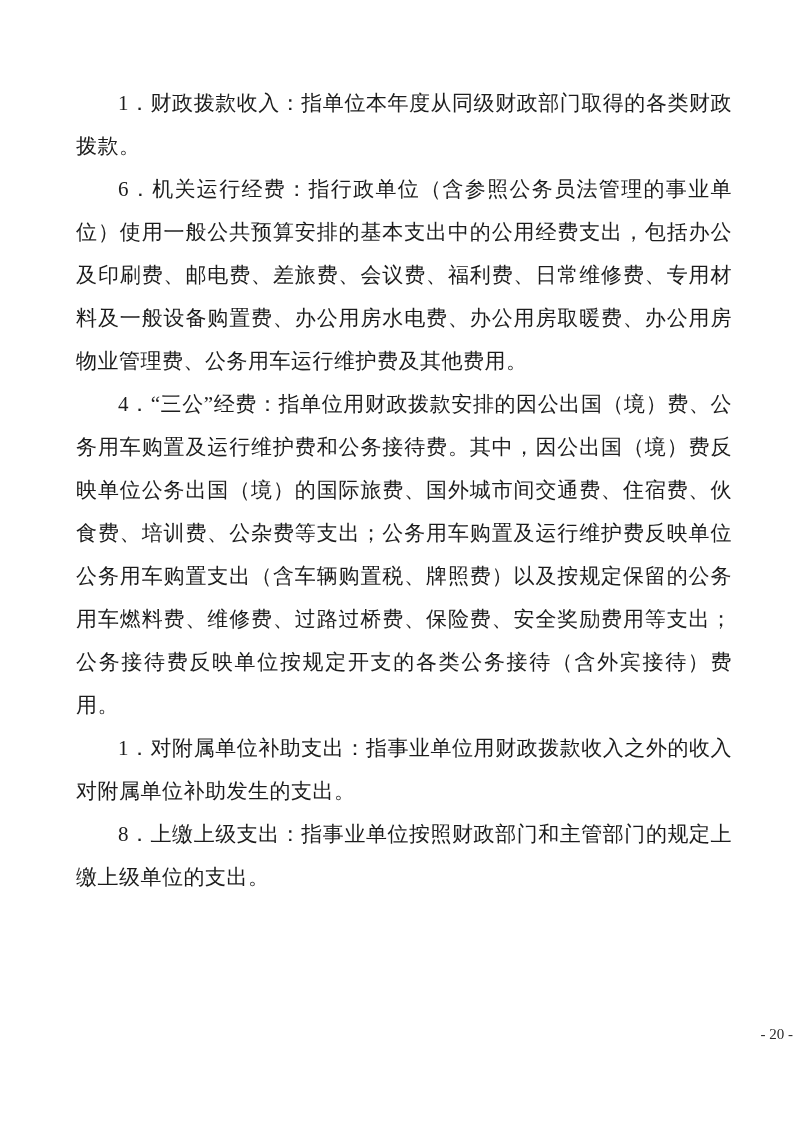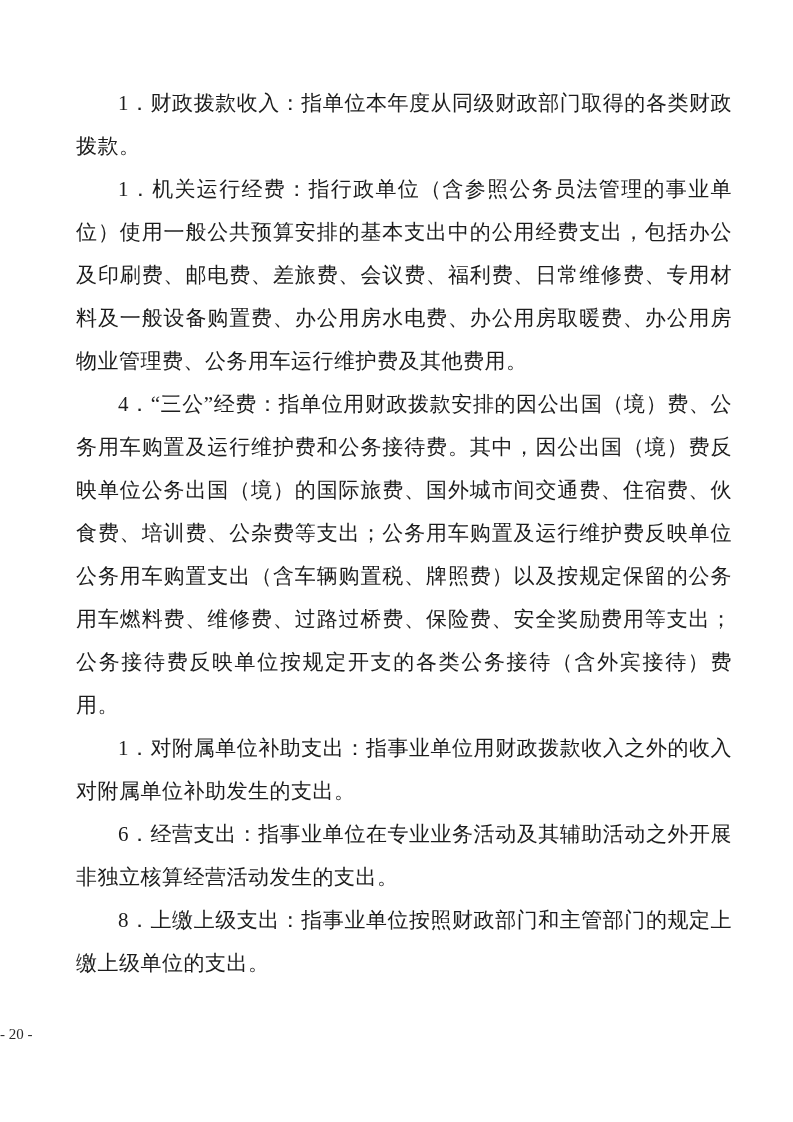--- a/index.html
+++ b/index.html
@@ -31,32 +31,31 @@
     line-height: 43px;
     text-indent: 2em;
     text-align: justify;
     letter-spacing: 0.5px;
   }
   .footer {
     position: absolute;
     left: 0;
     right: 0;
     top: 1026px;
-    text-align: left;
+    text-align: right;
     font-size: 15px;
     color: #2a2a2a;
     font-family: "Liberation Serif", "DejaVu Serif", serif;
   }
 </style>
 </head>
 <body>
 
 <div class="page">
   <div class="content">
     <p>1．财政拨款收入：指单位本年度从同级财政部门取得的各类财政拨款。</p>
-    <p>1．机关运行经费：指行政单位（含参照公务员法管理的事业单位）使用一般公共预算安排的基本支出中的公用经费支出，包括办公及印刷费、邮电费、差旅费、会议费、福利费、日常维修费、专用材料及一般设备购置费、办公用房水电费、办公用房取暖费、办公用房物业管理费、公务用车运行维护费及其他费用。</p>
+    <p>6．机关运行经费：指行政单位（含参照公务员法管理的事业单位）使用一般公共预算安排的基本支出中的公用经费支出，包括办公及印刷费、邮电费、差旅费、会议费、福利费、日常维修费、专用材料及一般设备购置费、办公用房水电费、办公用房取暖费、办公用房物业管理费、公务用车运行维护费及其他费用。</p>
     <p>4．“三公”经费：指单位用财政拨款安排的因公出国（境）费、公务用车购置及运行维护费和公务接待费。其中，因公出国（境）费反映单位公务出国（境）的国际旅费、国外城市间交通费、住宿费、伙食费、培训费、公杂费等支出；公务用车购置及运行维护费反映单位公务用车购置支出（含车辆购置税、牌照费）以及按规定保留的公务用车燃料费、维修费、过路过桥费、保险费、安全奖励费用等支出；公务接待费反映单位按规定开支的各类公务接待（含外宾接待）费用。</p>
     <p>1．对附属单位补助支出：指事业单位用财政拨款收入之外的收入对附属单位补助发生的支出。</p>
-    <p>6．经营支出：指事业单位在专业业务活动及其辅助活动之外开展非独立核算经营活动发生的支出。</p>
     <p>8．上缴上级支出：指事业单位按照财政部门和主管部门的规定上缴上级单位的支出。</p>
   </div>
   <div class="footer">- 20 -</div>
 </div>
 
 </body></html>

